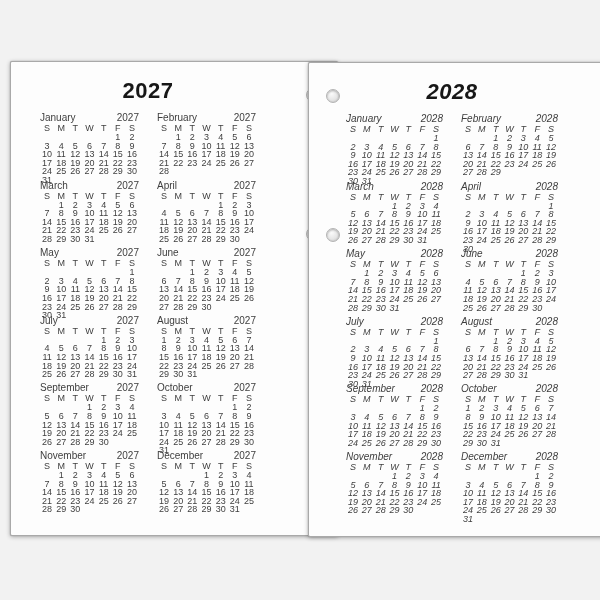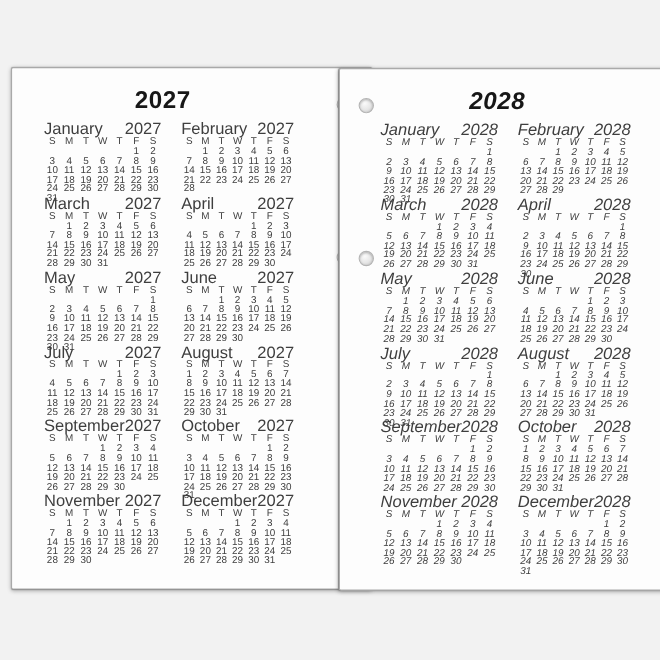--- a/index.html
+++ b/index.html
@@ -55,21 +55,21 @@
     grid-template-columns: 1fr 1fr;
     grid-template-rows: repeat(6, 67.6px);
     column-gap: 18px;
   }
   .holes-right .months { left: 29px; width: 216px; }
   .holes-left  .months { left: 37px; width: 212px; }
   .month { overflow: visible; }
   .month-header {
     display: flex;
     justify-content: space-between;
-    font-size: 15px;
+    font-size: 10px;
     line-height: 10px;
     color: #3e3e3e;
     margin-bottom: 1px;
   }
   .dow-row {
     display: grid;
     grid-template-columns: repeat(7, 1fr);
     text-align: center;
     font-size: 9px;
     line-height: 9px;

